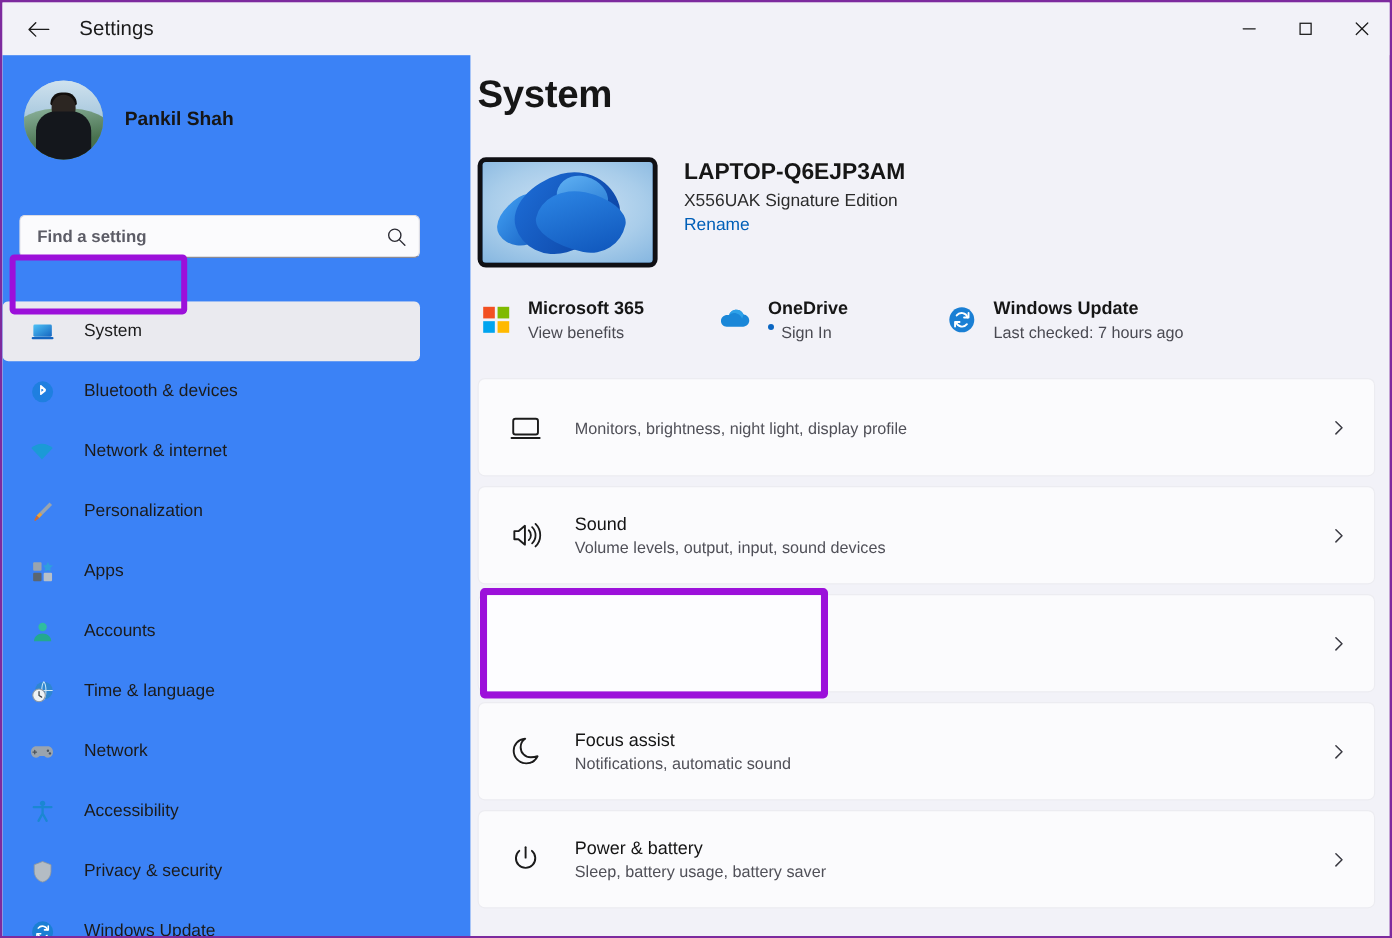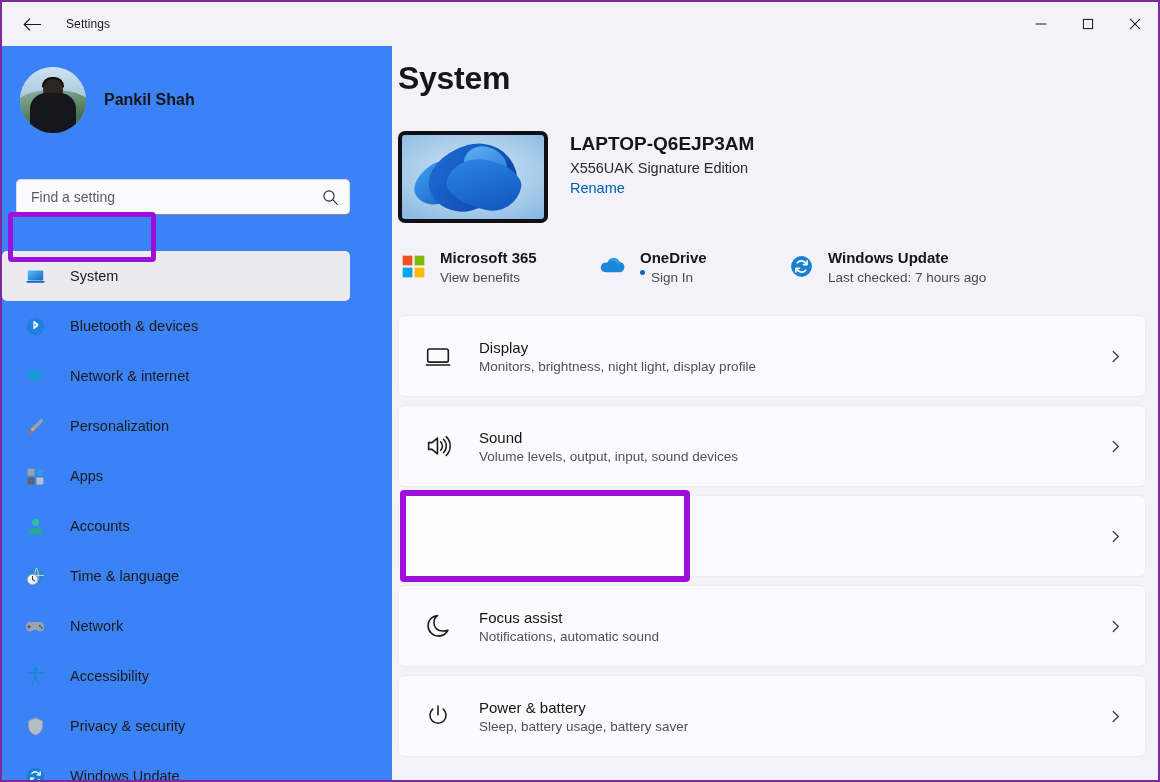--- a/index.html
+++ b/index.html
@@ -38,21 +38,21 @@
     position: relative;
   }
   #back-button {
     width: 40px; height: 32px;
     margin-left: 10px;
     display: flex; align-items: center; justify-content: center;
     border-radius: 5px;
     cursor: pointer;
   }
   #app-title {
-    font-size: 12px;
+    font-size: 17px;
     color: #1b1b1b;
     margin-left: 14px;
     letter-spacing: .1px;
   }
   .wincontrols {
     position: absolute;
     top: 0; right: 0;
     display: flex;
     height: 44px;
   }
@@ -141,20 +141,21 @@
     cursor: text;
   }
   #search-input {
     flex: 1 1 auto;
     border: none;
     outline: none;
     background: transparent;
     font-family: "Liberation Sans", sans-serif;
     font-size: 14px;
     color: #1b1b1b;
+    font-weight: bold;
   }
   #search-input::placeholder { color: #5c5c66; opacity: 1; }
 
   #navlist {
     margin-top: 14px;
     flex: 1 1 auto;
     overflow: hidden;
   }
   .navitem {
     height: 50px;
@@ -610,21 +611,20 @@
       <div id="cards">
         <div id="card-highlight" style="top: 175px;"></div>
       <div class="card">
             <span class="card-ico">
               <svg width="30" height="30" viewBox="0 0 32 32" fill="none">
                 <rect x="5" y="8.5" width="22" height="14" rx="2" stroke="#1b1b1b" stroke-width="1.7"></rect>
                 <path d="M3.5 25.6h25" stroke="#1b1b1b" stroke-width="1.7" stroke-linecap="round"></path>
               </svg>
             </span>
             <span class="card-text">
-              <span class="card-title" style="display:block">Display</span>
               <span class="card-sub" style="display:block">Monitors, brightness, night light, display profile</span>
             </span>
             <span class="card-chev">
               <svg width="15" height="15" viewBox="0 0 16 16" fill="none">
                 <path d="M5.6 2.6L11 8l-5.4 5.4" stroke="#3c3c44" stroke-width="1.35" stroke-linecap="round" stroke-linejoin="round"></path>
               </svg>
             </span>
           </div>
           <div class="card">
             <span class="card-ico">

